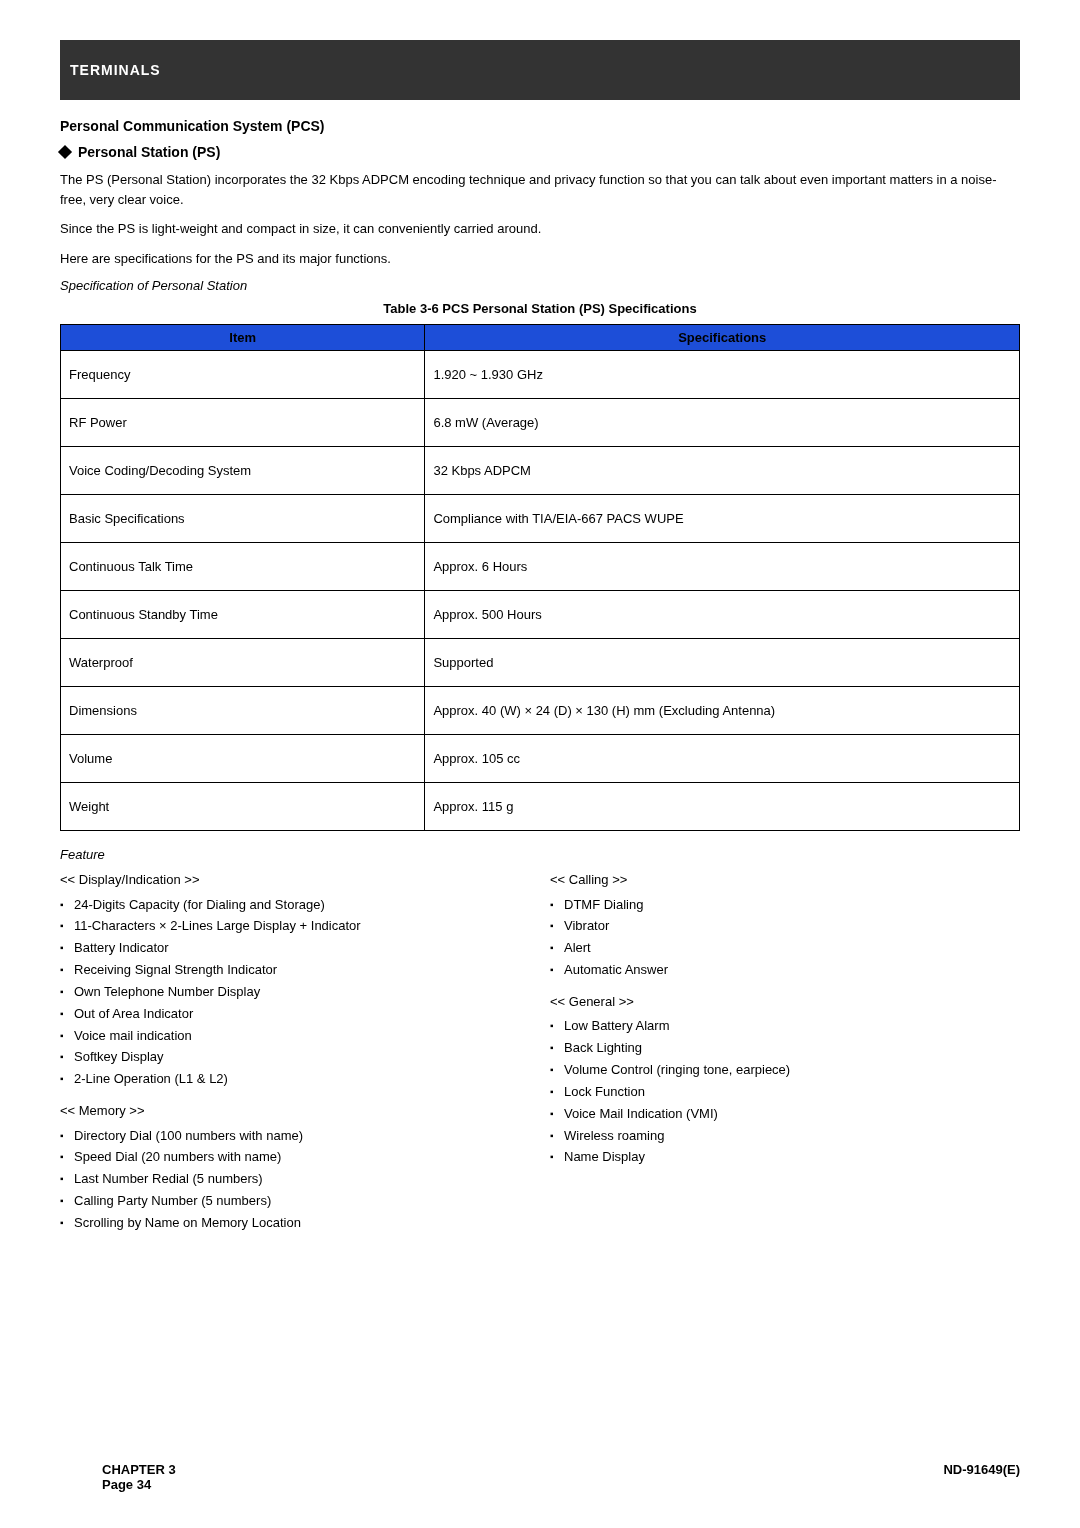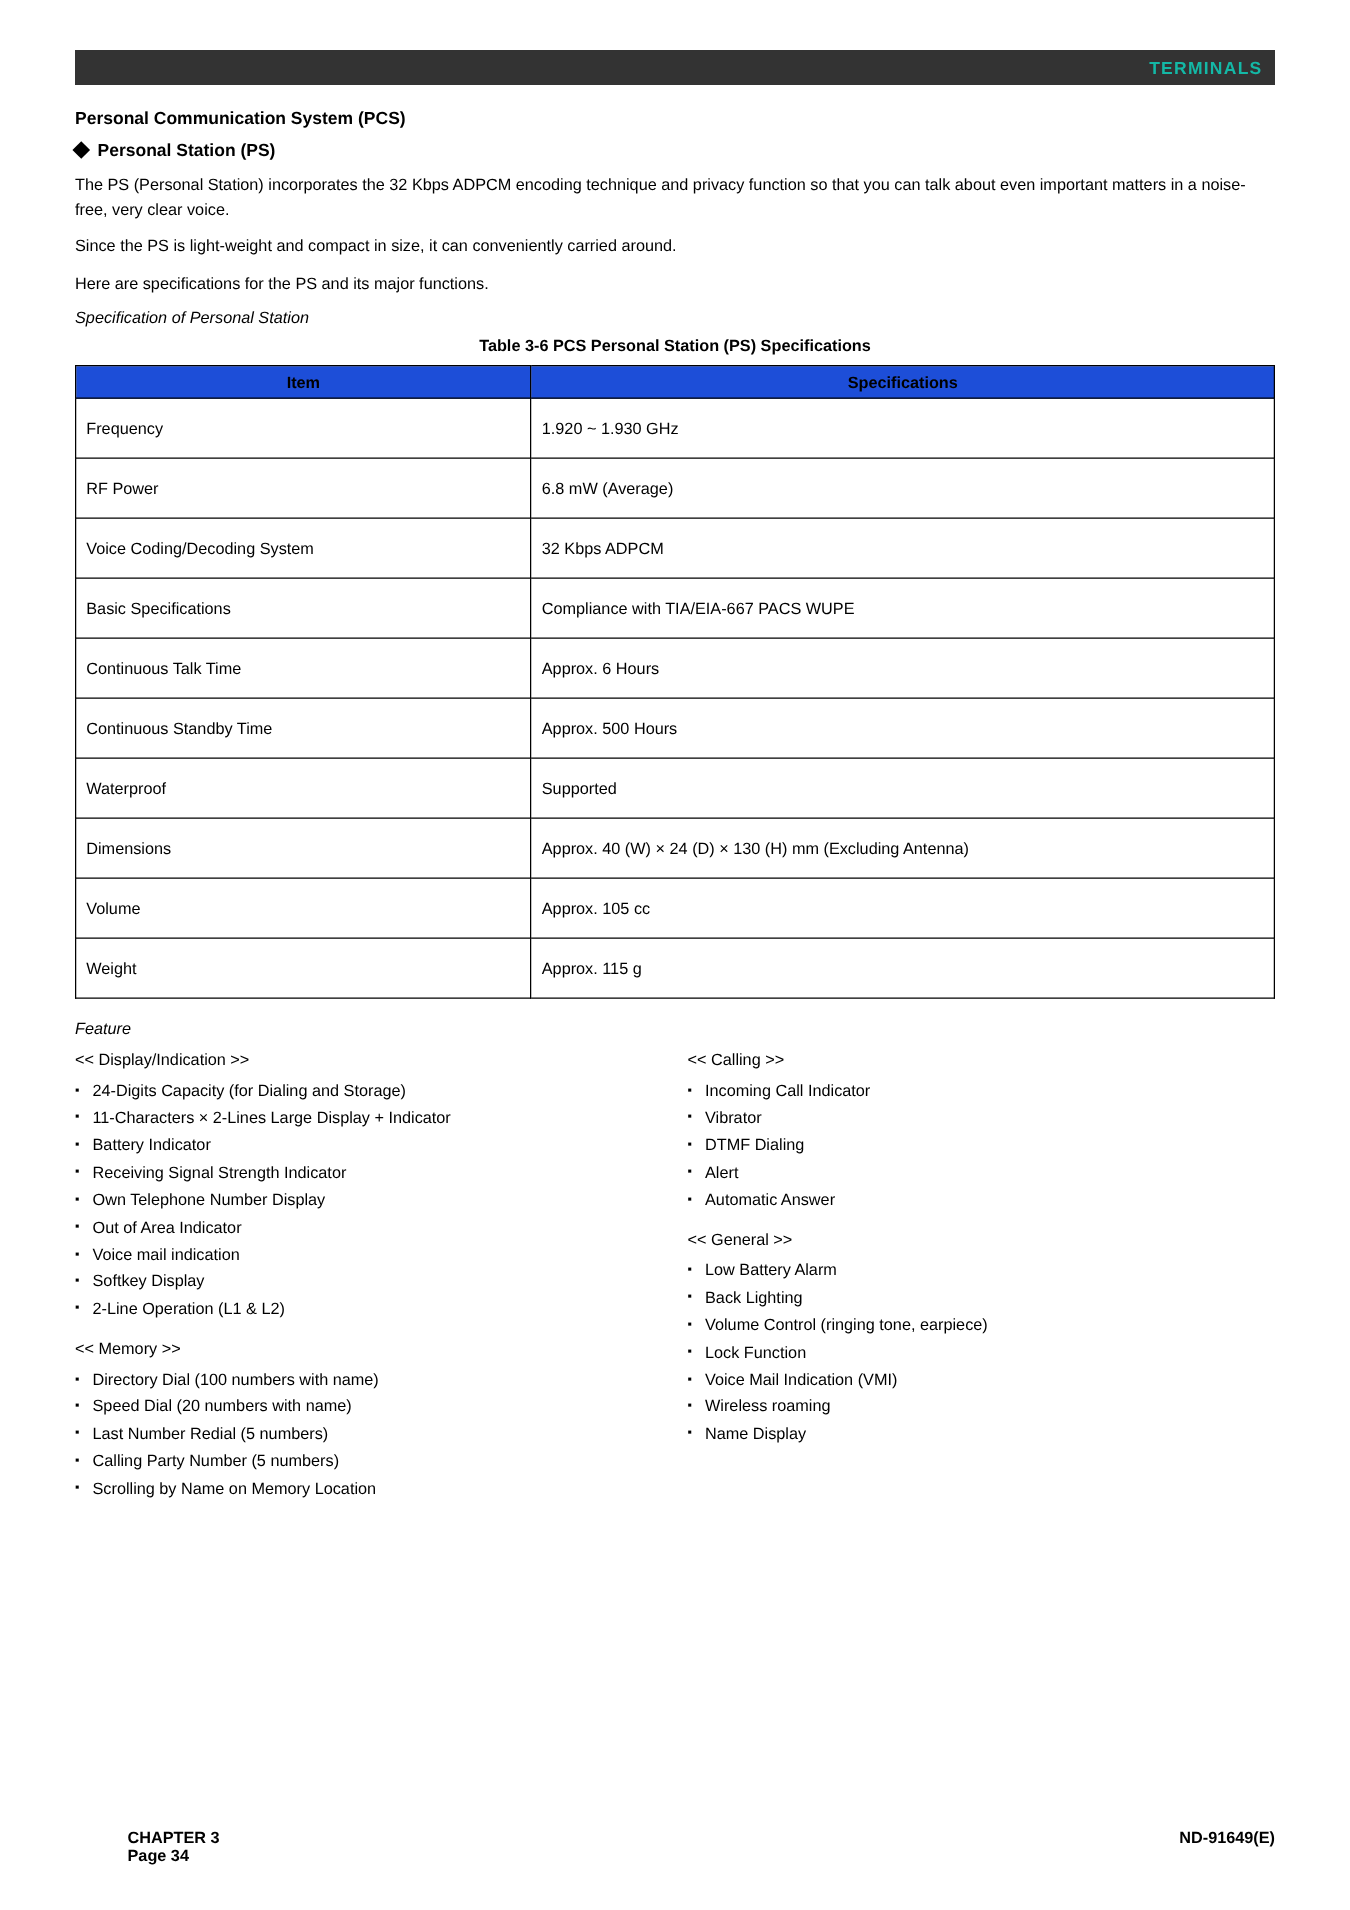--- a/index.html
+++ b/index.html
@@ -9,27 +9,26 @@
       background: #fff;
       color: #000;
       width: 1080px;
       min-height: 1528px;
       padding: 40px 60px 40px 60px;
     }
 
     
     .header-bar {
       background: #333;
-      color: #14b8a6;
+      color: #ffffff;
       font-weight: bold;
       font-size: 14px;
-      padding: 6px 10px;
+      padding: 22px 10px;
       margin-bottom: 18px;
       letter-spacing: 1px;
-      text-align: right;
     }
 
     .section-title {
       font-weight: bold;
       font-size: 14px;
       margin-bottom: 10px;
     }
 
     .subsection-title {
       font-weight: bold;
@@ -239,23 +238,22 @@
           <li>Directory Dial (100 numbers with name)</li>
           <li>Speed Dial (20 numbers with name)</li>
           <li>Last Number Redial (5 numbers)</li>
           <li>Calling Party Number (5 numbers)</li>
           <li>Scrolling by Name on Memory Location</li>
         </ul>
       </div>
     <div class="feature-col" id="col-right">
         <p class="feature-group-label">&lt;&lt; Calling &gt;&gt;</p>
         <ul class="bullet-list">
-          <li>Incoming Call Indicator</li>
+          <li>DTMF Dialing</li>
           <li>Vibrator</li>
-          <li>DTMF Dialing</li>
           <li>Alert</li>
           <li>Automatic Answer</li>
         </ul>
         <p class="feature-group-label">&lt;&lt; General &gt;&gt;</p>
         <ul class="bullet-list">
           <li>Low Battery Alarm</li>
           <li>Back Lighting</li>
           <li>Volume Control (ringing tone, earpiece)</li>
           <li>Lock Function</li>
           <li>Voice Mail Indication (VMI)</li>

